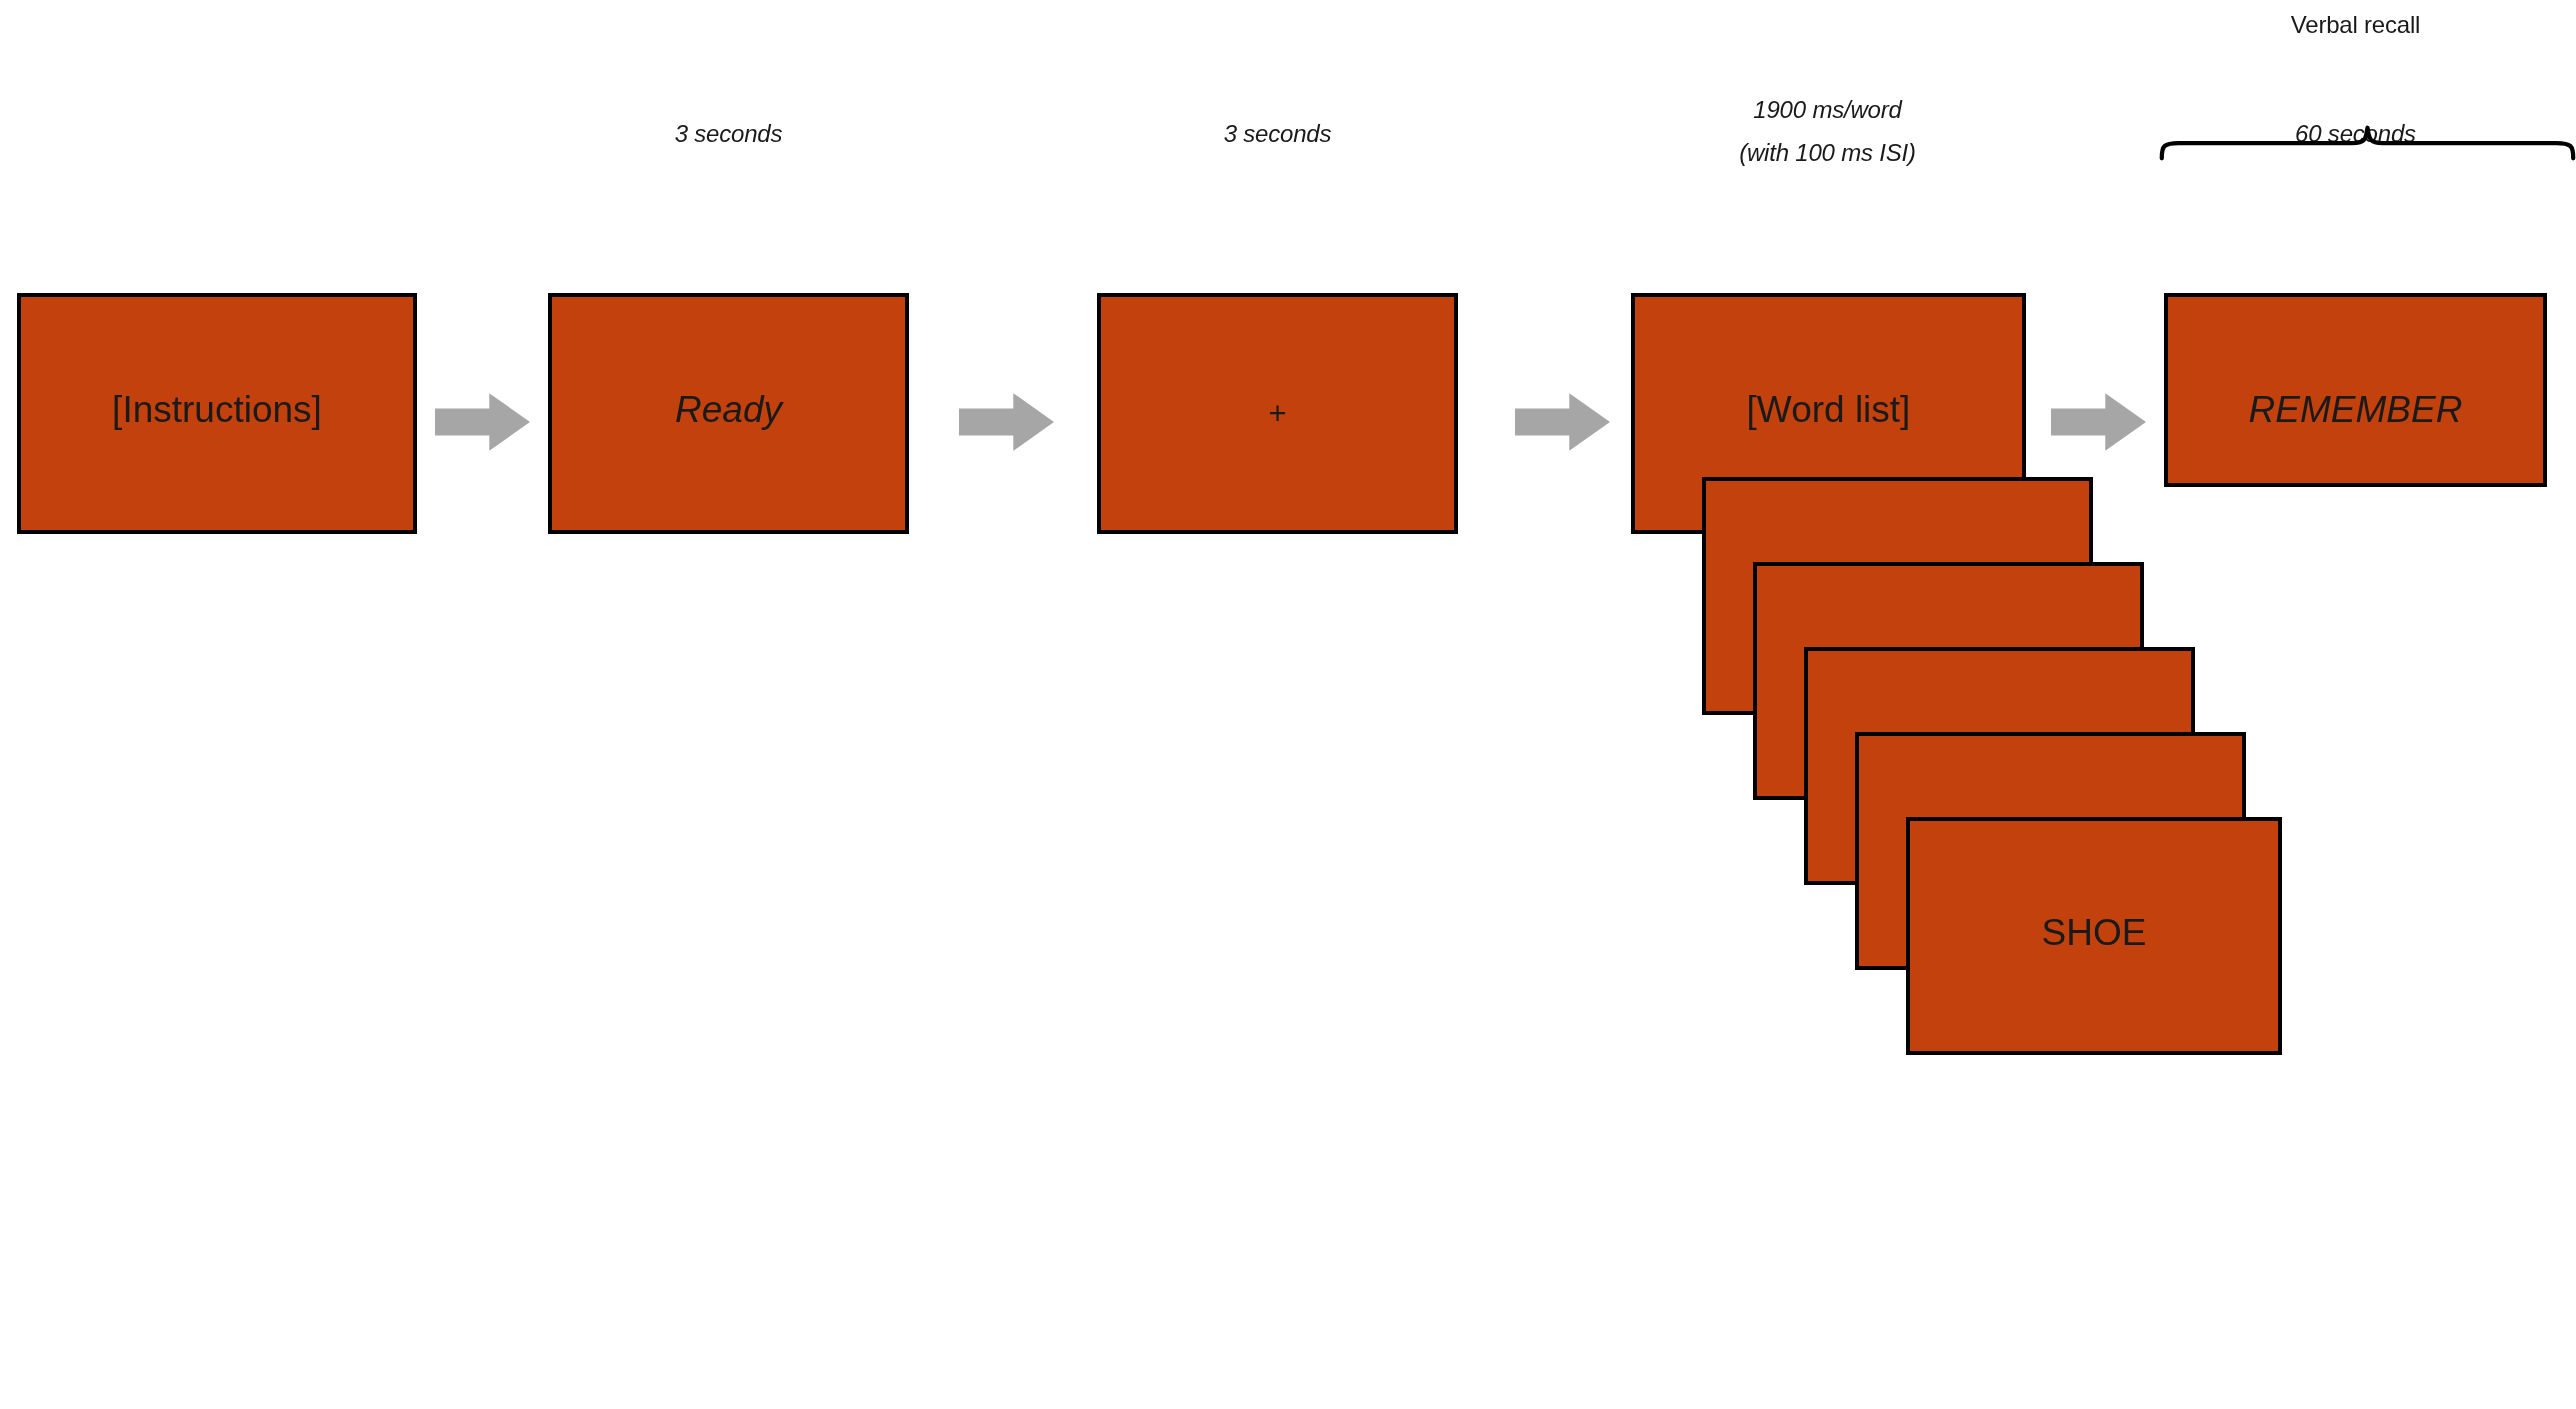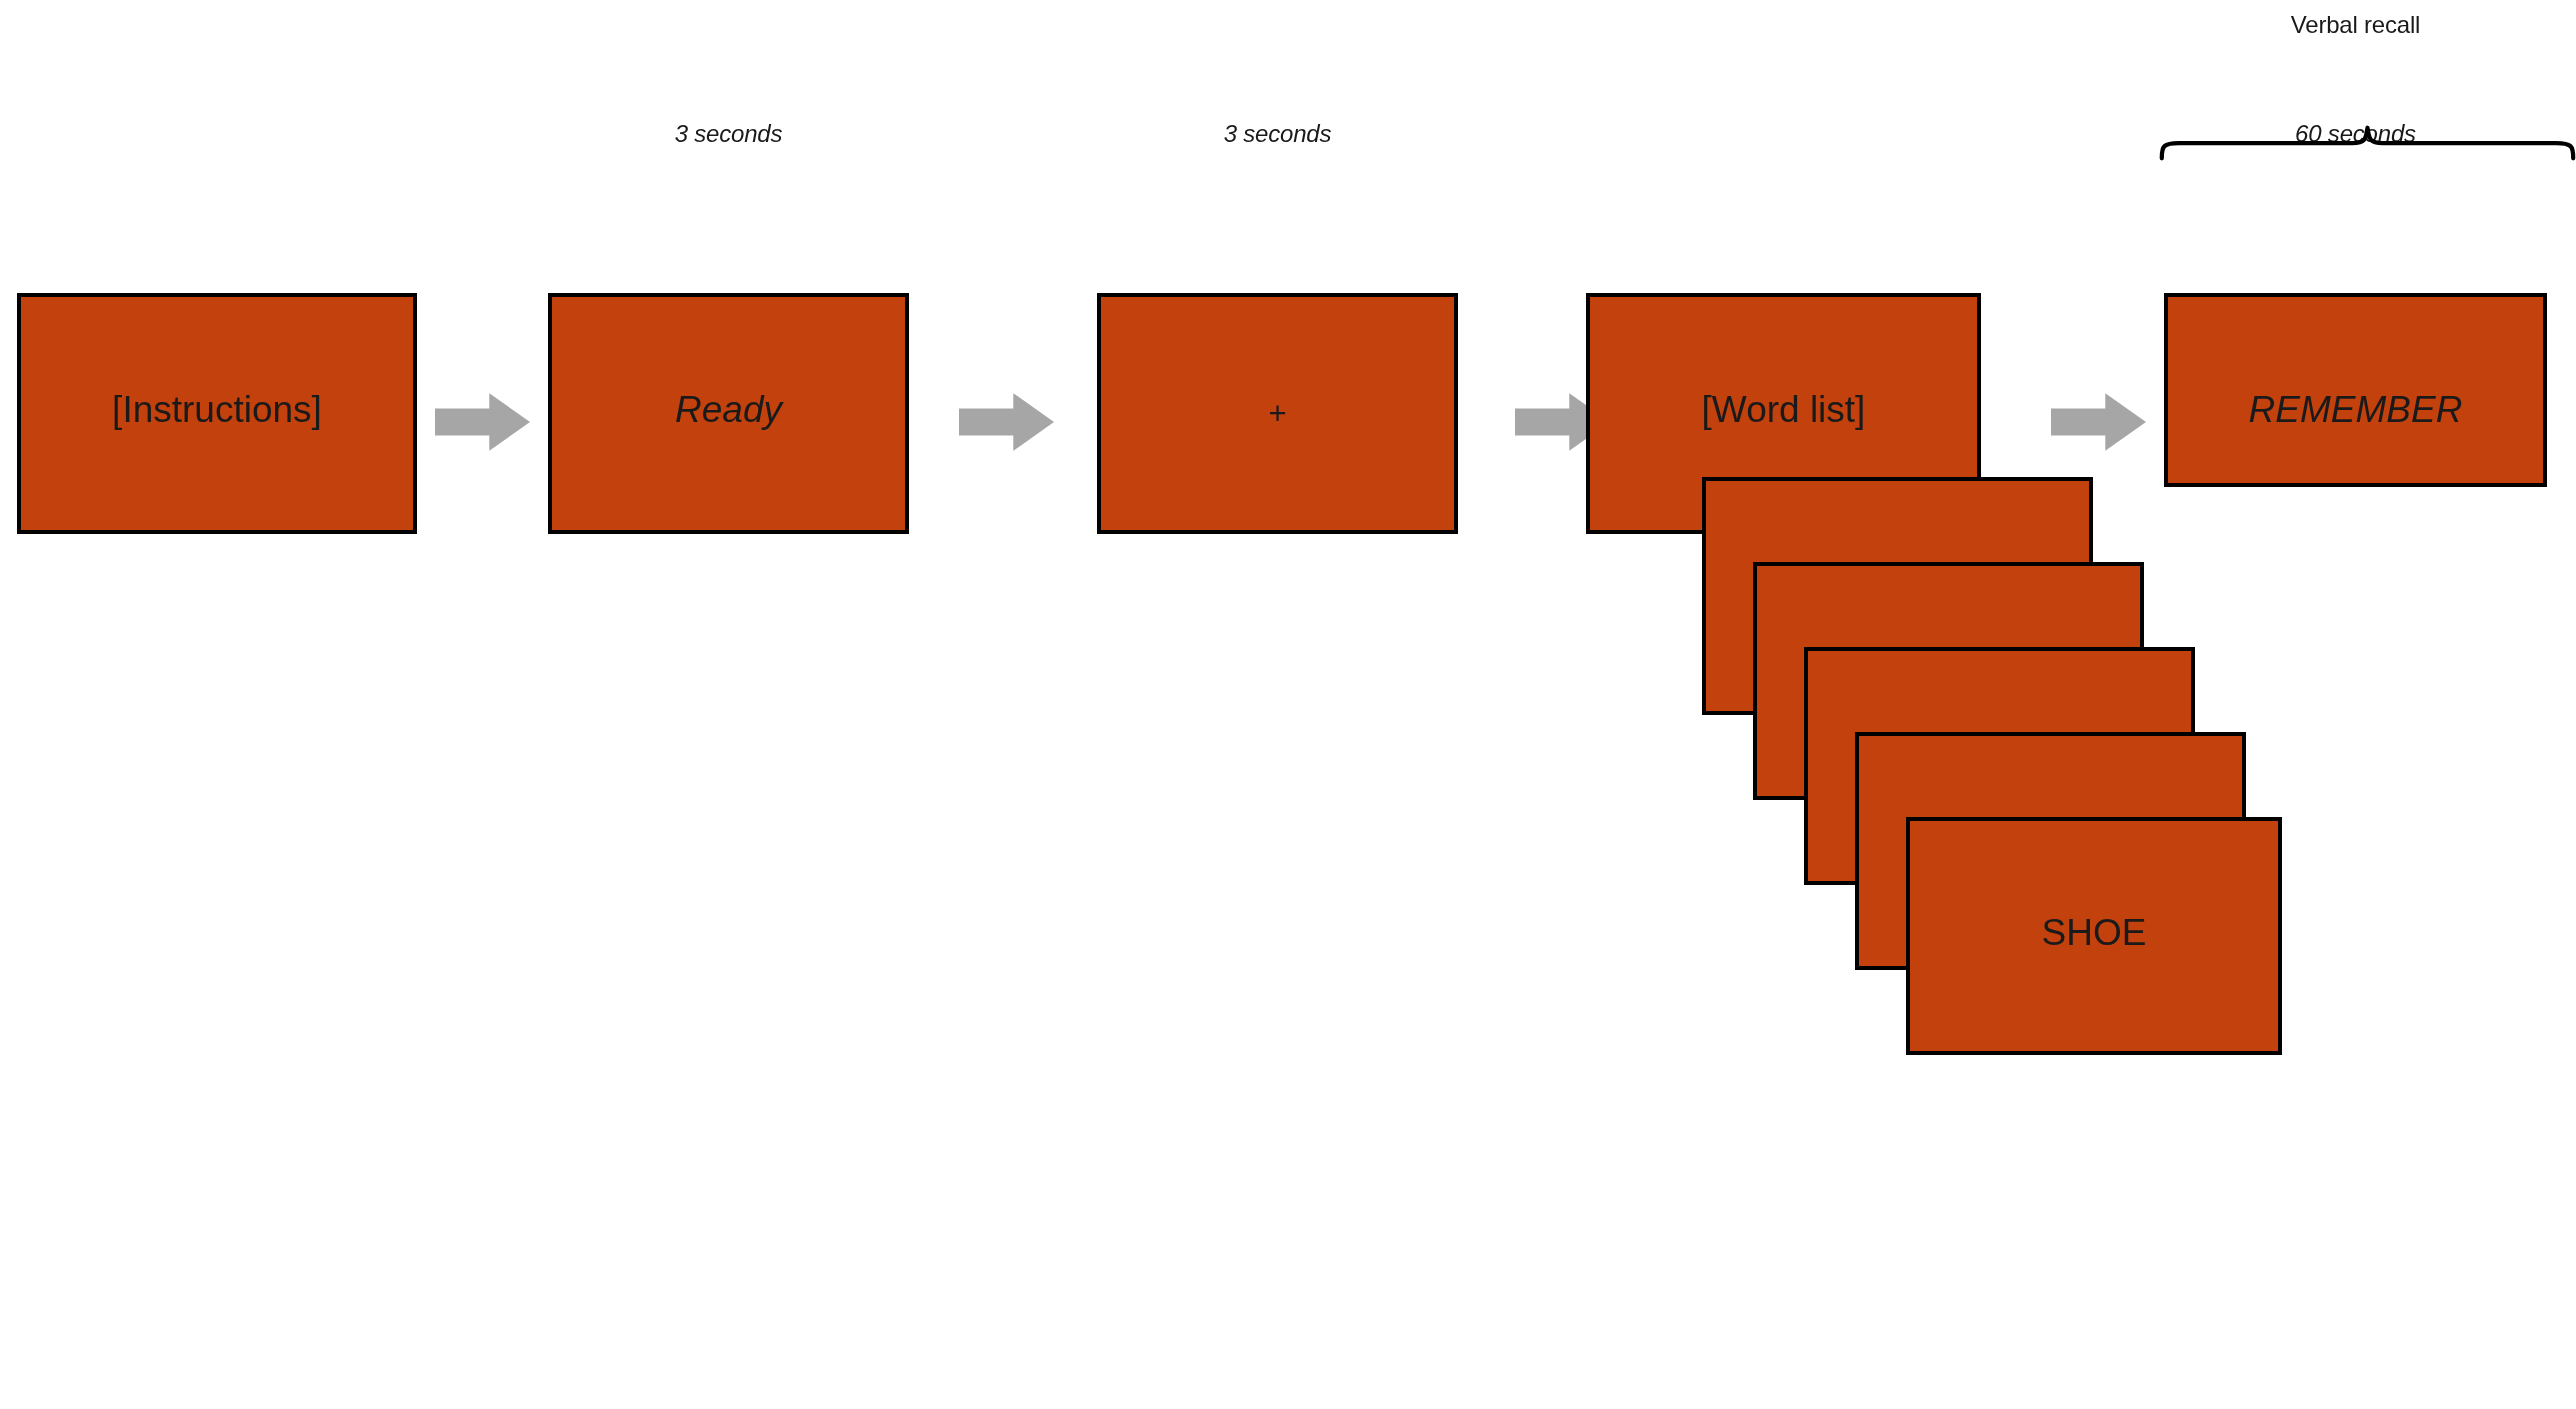--- a/index.html
+++ b/index.html
@@ -76,20 +76,22 @@
 </head>
 <body>
 
 <div id="canvas">
 
 
   <div class="caption" style="left:548px; top:112px; width:361px;">3 seconds</div>
 
   <div class="caption" style="left:1097px; top:112px; width:361px;">3 seconds</div>
 
+  <div class="caption" style="left:1598px; top:88px; width:459px;">1900 ms/word
+(with 100 ms ISI)</div>
 
   <div class="caption" style="left:2164px; top:112px; width:383px;">60 seconds</div>
 
   <div class="caption caption-plain" style="left:2164px; top:3.4px; width:383px;">Verbal recall</div>
 
   <svg class="brace" style="left:2155px; top:68px;" width="425" height="94" viewBox="0 0 500 110">
     <path d="M 8 106
              L 8 105
              C 8 92 10 88 28 88
              L 232 88
@@ -105,21 +107,21 @@
   </div>
 
   <div class="screen" style="left:548px; top:293px; width:361px; height:241px;">
     <div class="screen-text italic" style="top:92px;">Ready</div>
   </div>
 
   <div class="screen" style="left:1097px; top:293px; width:361px; height:241px;">
     <div class="screen-text fixation" style="top:99px;">+</div>
   </div>
 
-  <div class="screen" style="left: 1586px; top: 293px; width: 395px; height: 241px; z-index: 10;">
+  <div class="screen" style="left: 1631px; top: 293px; width: 395px; height: 241px; z-index: 10;">
     <div class="screen-text" style="top:92px;">[Word list]</div>
   </div>
 
   <svg class="arrow" style="left:435px; top:393px;" width="95" height="58" viewBox="0 0 112 68">
     <path d="M 0 18 L 64 18 L 64 0 L 112 34 L 64 68 L 64 50 L 0 50 Z" fill="#a6a6a6"></path>
   </svg>
 
   <svg class="arrow" style="left:959px; top:393px;" width="95" height="58" viewBox="0 0 112 68">
     <path d="M 0 18 L 64 18 L 64 0 L 112 34 L 64 68 L 64 50 L 0 50 Z" fill="#a6a6a6"></path>
   </svg>

